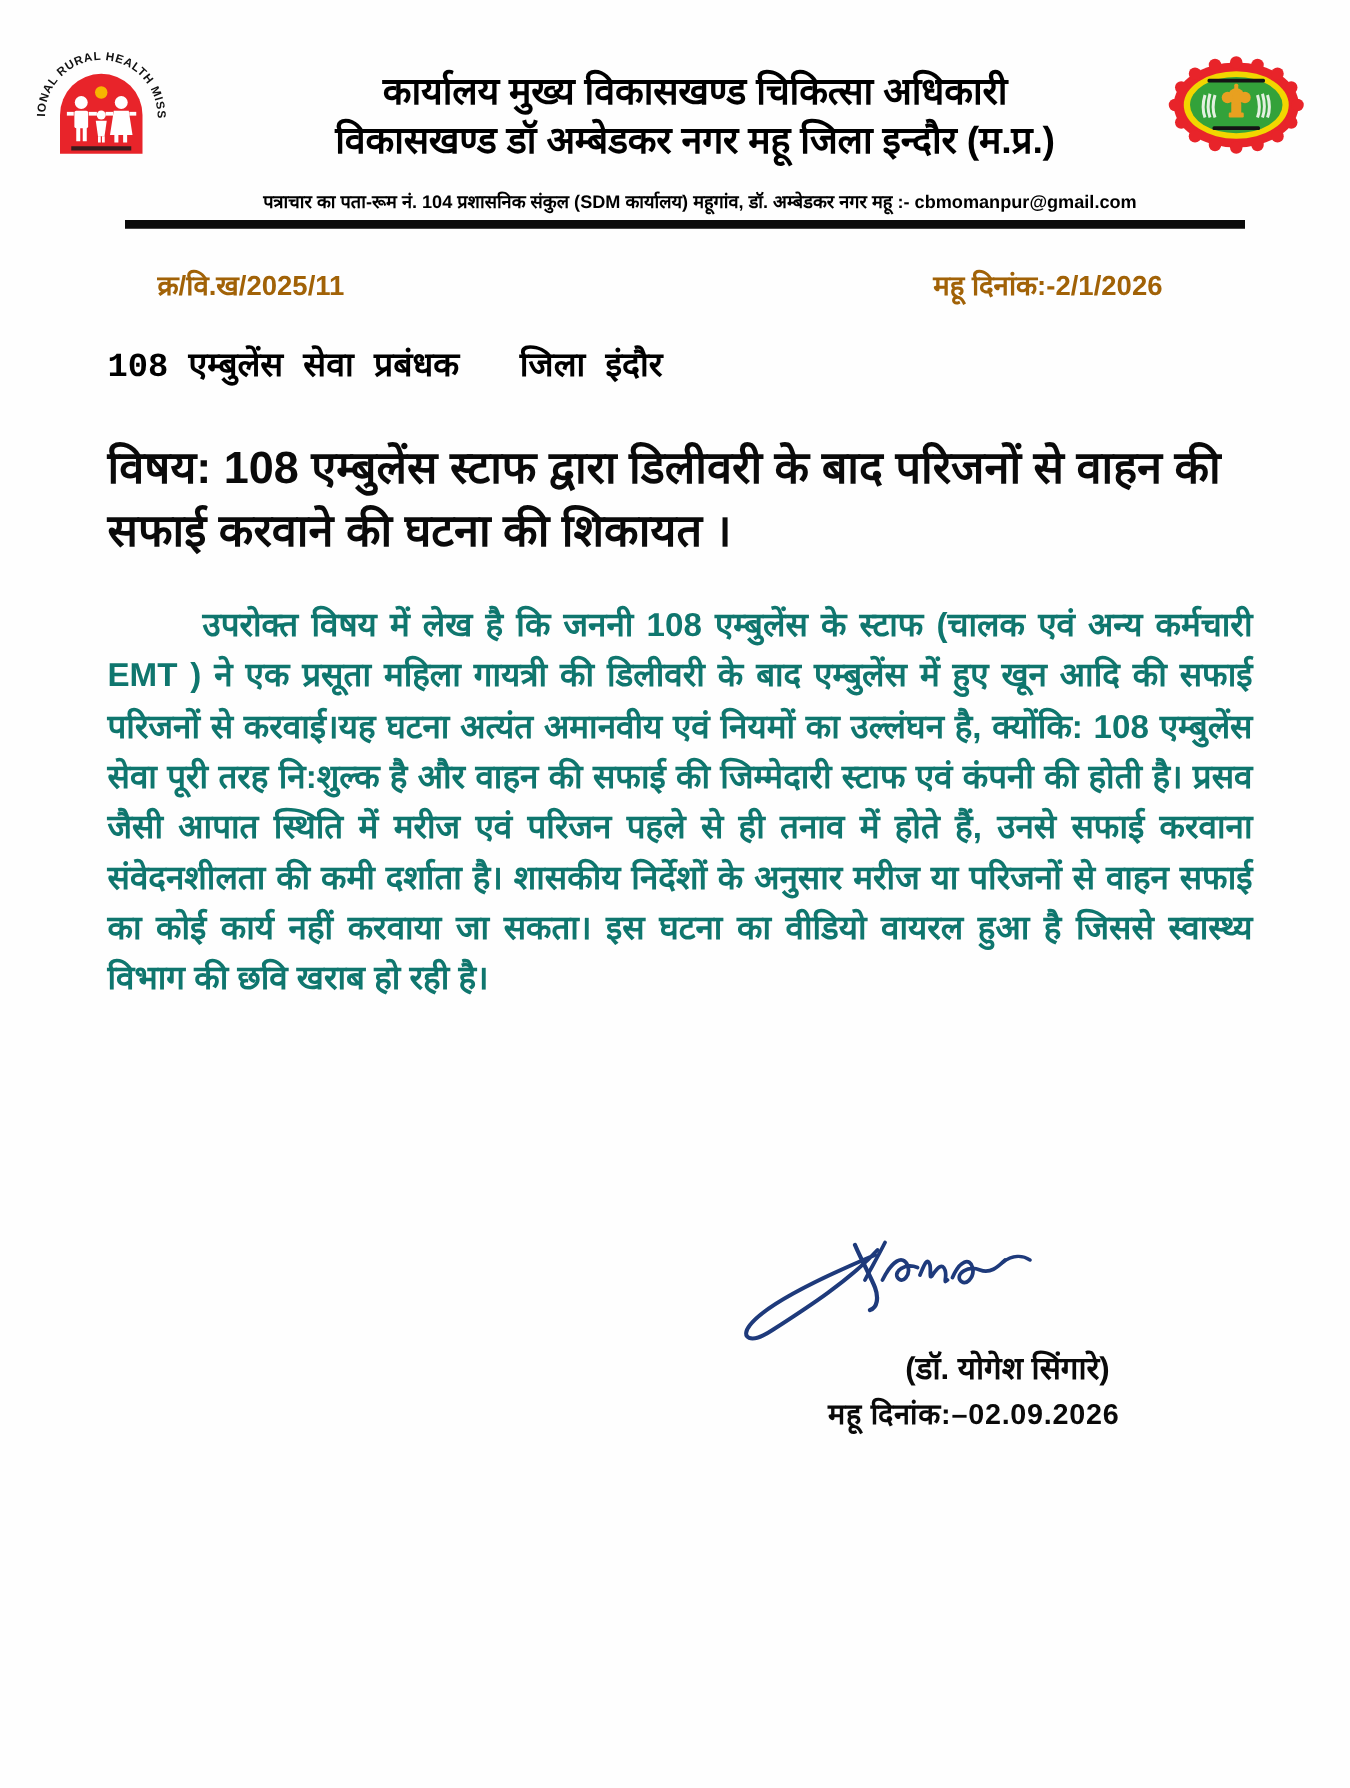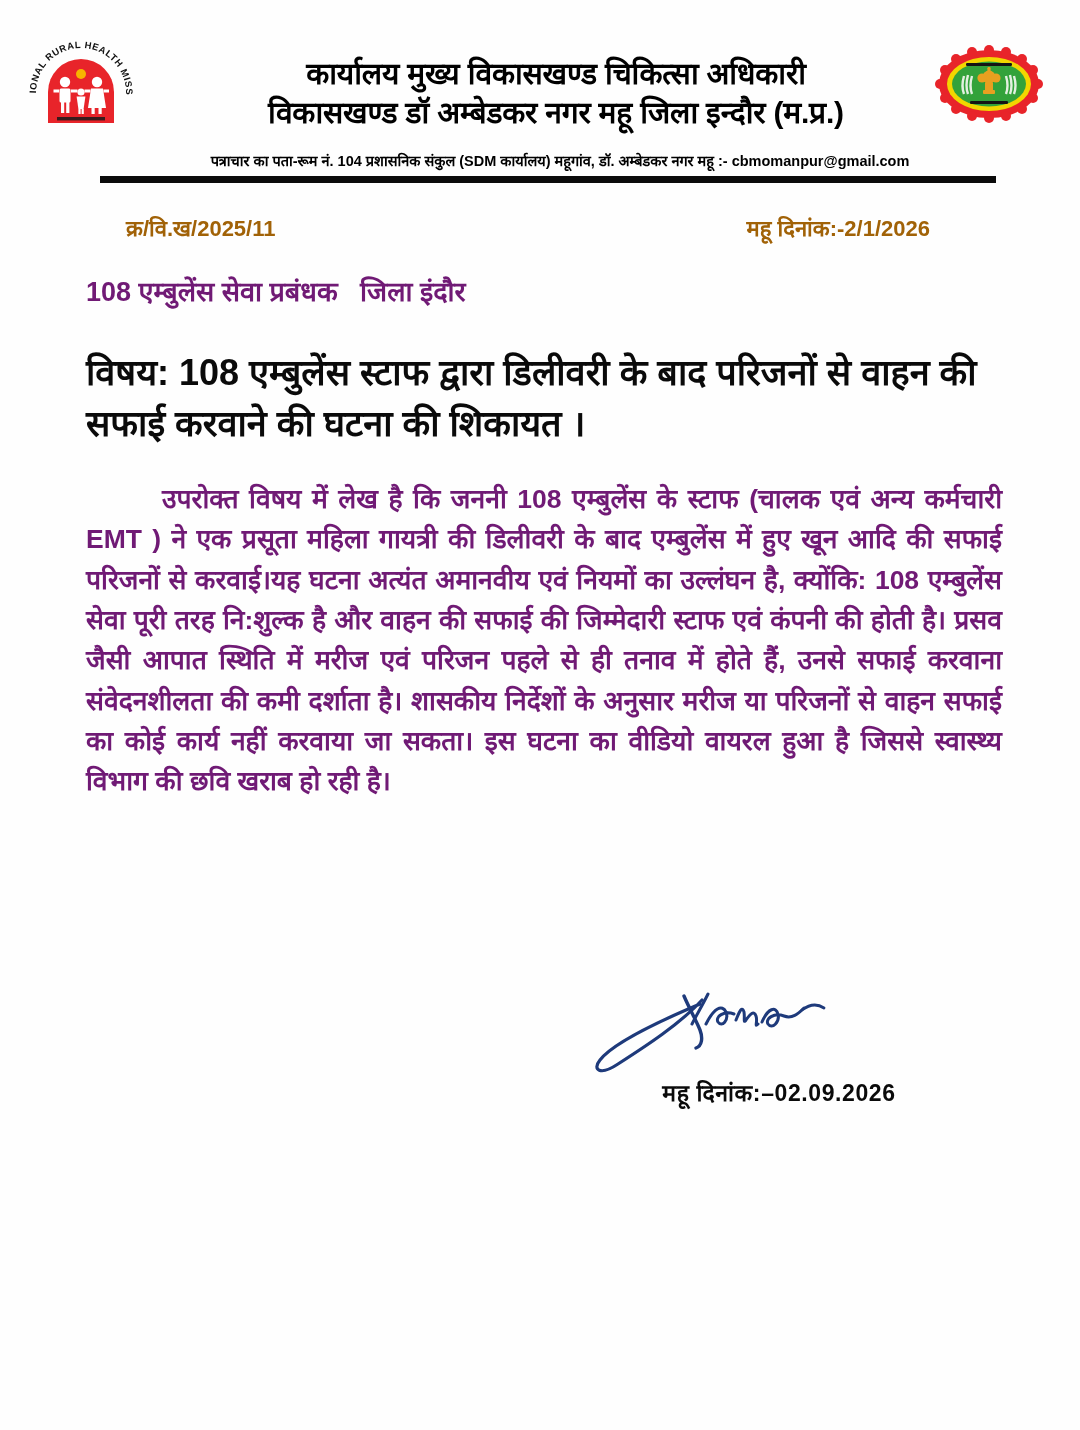--- a/index.html
+++ b/index.html
@@ -111,44 +111,44 @@
 
   .salutation {
     font-family: "Liberation Sans", "DejaVu Sans", sans-serif;
     font-weight: 700;
     font-size: 25px;
     color: #0a0a0a;
     margin: 0 0 30px 0;
   }
 
   .addressee {
-    font-family: Liberation Sans, sans-serif;
+    font-family: Liberation Mono, monospace;
     font-weight: 700;
     font-size: 27px;
-    color: #701a75;
+    color: #000000;
     margin: 0 0 38px 0;
     white-space: pre;
   }
 
   .subject {
     font-family: "Liberation Sans", "DejaVu Sans", sans-serif;
     font-weight: 700;
     font-size: 36px;
     line-height: 1.42;
     color: #0a0a0a;
     margin: 0 0 30px 0;
     text-align: left;
   }
 
   .para {
     font-family: "Liberation Sans", "DejaVu Sans", sans-serif;
     font-weight: 700;
     font-size: 26.5px;
     line-height: 1.52;
-    color: #701a75;
+    color: #0f766e;
     margin: 0 0 24px 0;
     text-align: justify;
     text-justify: inter-word;
   }
   .para.indent { text-indent: 76px; }
   .para:last-child { margin-bottom: 0; }
 
   
   .sign-block {
     position: absolute;
@@ -312,16 +312,17 @@
           <path d="M 100,6 C 106,20 112,30 116,40 C 119,48 118,56 112,58" stroke-width="3.4"></path>
           <path d="M 124,4 C 118,16 112,26 108,34" stroke-width="3"></path>
 
           <path d="M 122,34 C 130,18 138,14 142,22 C 145,30 138,38 134,32 C 131,27 140,20 150,24" stroke-width="3"></path>
           <path d="M 152,30 C 156,20 158,16 160,22 C 161,28 159,34 162,30 C 166,24 170,20 172,26 C 174,32 170,38 174,34" stroke-width="3"></path>
           <path d="M 178,32 C 184,18 192,16 194,24 C 196,32 188,40 184,34 C 181,29 190,22 200,26 C 208,29 214,24 220,18" stroke-width="3"></path>
           <path d="M 218,20 C 226,14 234,14 240,18" stroke-width="2.8"></path>
         </g>
       </svg>
     </div>
+    <p class="sign-name">(डॉ. योगेश सिंगारे)</p>
     <p class="sign-date">महू दिनांक:–02.09.2026</p>
   </div>
 
 </div>
 
 </body></html>

